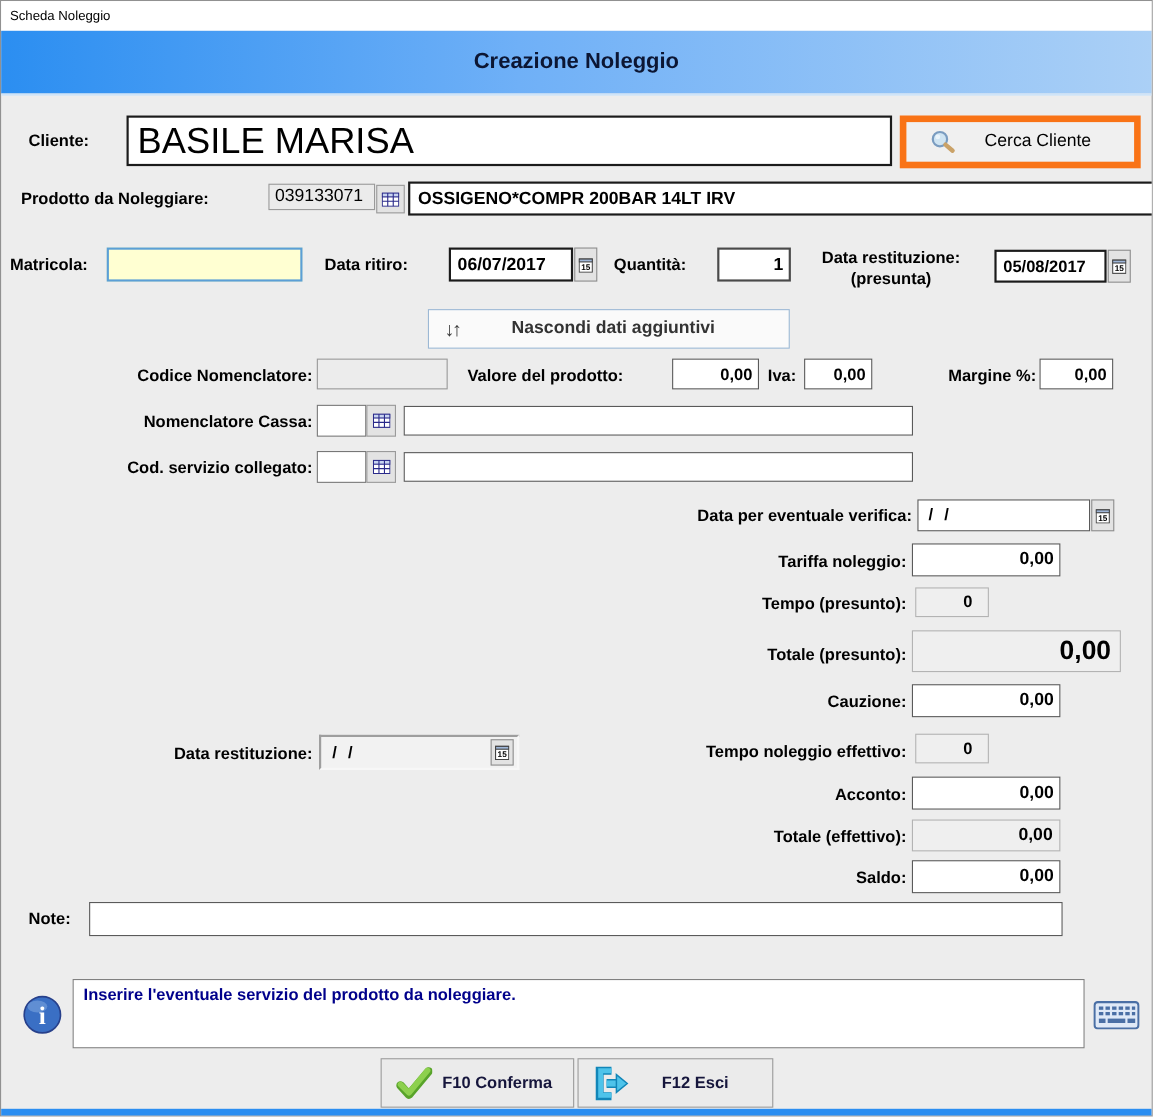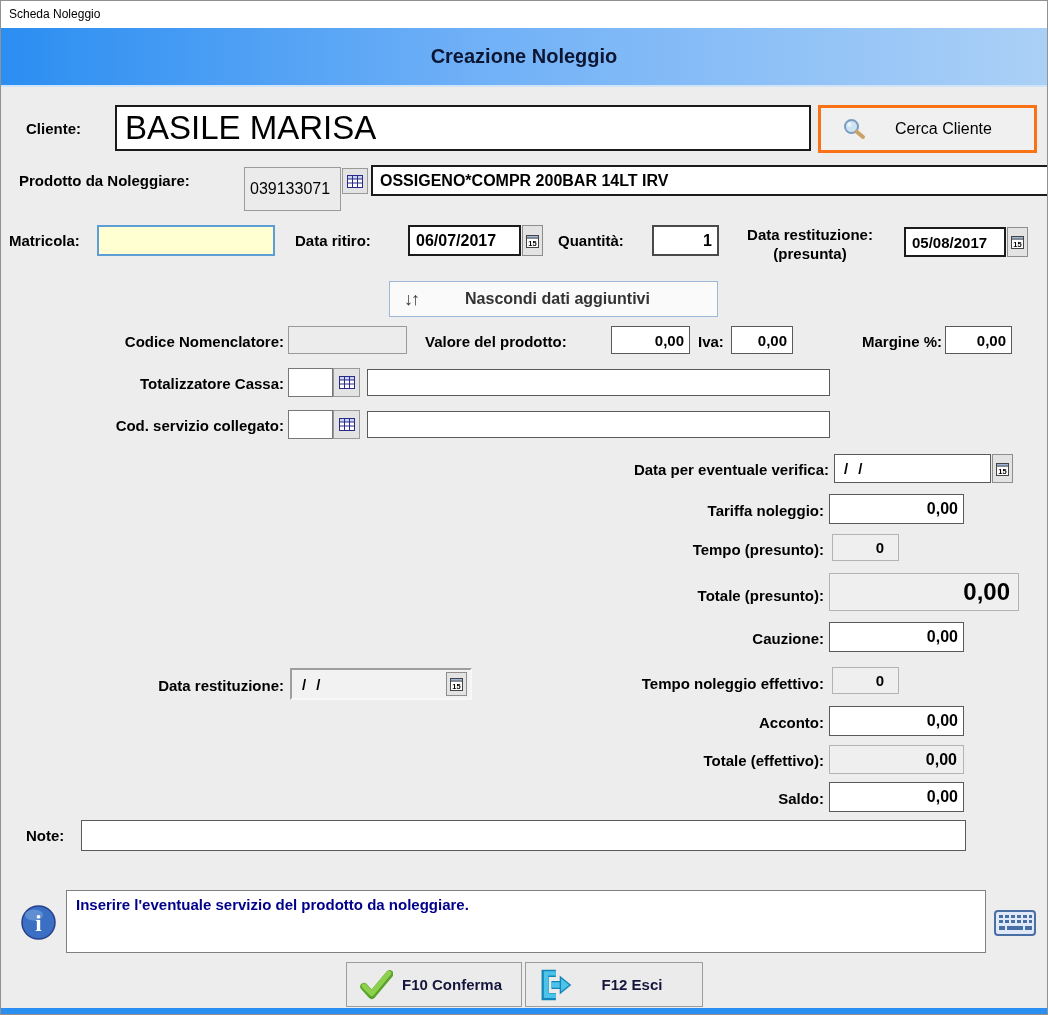--- a/index.html
+++ b/index.html
@@ -18,21 +18,21 @@
     border-bottom: 2px solid #cfe4f8;
     display:flex; align-items:center; justify-content:center;
   }
   .header-title { font-size:20px; font-weight:bold; color:#0c1633; }
   .lbl { position:absolute; font-weight:bold; font-size:15px; color:#000; white-space:nowrap; }
   .r { text-align:right; }
   .in { position:absolute; font-family:inherit; background:#fff; border:1px solid #5a5a5a; font-size:15px; padding:0 5px; color:#000000; }
   .num { font-weight:bold; text-align:right; }
   .ro { position:absolute; background:#efefef; border:1px solid #b3b3b3; font-weight:bold; font-size:15px; color:#000;
         display:flex; align-items:center; justify-content:flex-end; padding-right:10px; }
-  .btn { position:absolute; background:#f0f0f0; border:3px solid #f97316; display:flex; align-items:center; font-family:inherit; cursor:default; }
+  .btn { position:absolute; background:#f0f0f0; border:6px solid #f97316; display:flex; align-items:center; font-family:inherit; cursor:default; }
   .datefld { position:absolute; display:flex; align-items:stretch; }
   .dateval { background:#fff; border:2px solid #1b1b1b; font-weight:bold; font-size:16px; display:flex; align-items:center; padding-left:6px; color:#000; white-space:pre; }
   .calbtn { width:21px; background:#e3e3e3; border:1px solid #8e8e8e; margin-left:1px; display:flex; align-items:center; justify-content:center; padding:0; cursor:default; }
   .lookupbtn { position:absolute; background:#e3e3e3; border:1px solid #9a9a9a; display:flex; align-items:center; justify-content:center; padding:0; cursor:default; }
   .statusbox { position:absolute; background:#fff; border:1px solid #808080; }
   .status-text { position:absolute; left:9px; top:5px; font-size:15px; font-weight:bold; color:#00008b; }
   .footerbtn { justify-content:flex-start; background:#ebebeb; border:1px solid #9c9c9c; }
   .footerbtn .cap { flex:1; text-align:center; font-size:15px; font-weight:bold; color:#16163c; padding-right:10px; }
   .bottomstrip { left:0; top:1007px; width:100%; height:8px; background:#2b8ef1; }
   .toggleicon { font-size:18px; color:#3a3a3a; letter-spacing:-2px; margin-left:14px; font-weight:normal; }
@@ -55,21 +55,21 @@
   <button class="btn" style="left:817px; top:104px; width:219px; height:48px;">
     <svg width="26" height="26" viewBox="0 0 26 26" style="margin-left:20px;">
       <circle cx="10.5" cy="10.5" r="6.5" fill="#cfe4f2" stroke="#7a9cc0" stroke-width="2"></circle>
       <circle cx="8.5" cy="8.5" r="2.2" fill="#eaf4fb"></circle>
       <line x1="15.5" y1="15.5" x2="22" y2="21" stroke="#caa268" stroke-width="4" stroke-linecap="round"></line>
     </svg>
     <span style="flex:1; text-align:center; font-size:16px; color:#000; padding-right:14px;">Cerca Cliente</span>
   </button>
 
   <span class="lbl" style="left:18px; top:171px;text-align:right;">Prodotto da Noleggiare:</span>
-  <div class="in" style="left:243px; top:166px; width:97px; height:44px; background:#ebebeb; border:1px solid #9a9a9a; display:flex; align-items:center; font-size:16px;">
+  <div class="in" style="left:243px; top:166px; width:97px; height:24px; background:#ebebeb; border:1px solid #9a9a9a; display:flex; align-items:center; font-size:16px;">
     <span>039133071</span>
   </div>
   <button class="lookupbtn" style="left:341px; top:167px; width:26px; height:26px;">
     <svg width="16" height="13" viewBox="0 0 16 13">
       <rect x="0.5" y="0.5" width="15" height="12" fill="#ffffff" stroke="#2a2a8a"></rect>
       <rect x="0.5" y="0.5" width="15" height="3.5" fill="#c8d4f0" stroke="#2a2a8a"></rect>
       <line x1="5.5" y1="0.5" x2="5.5" y2="12.5" stroke="#2a2a8a"></line>
       <line x1="10.5" y1="0.5" x2="10.5" y2="12.5" stroke="#2a2a8a"></line>
       <line x1="0.5" y1="8" x2="15.5" y2="8" stroke="#2a2a8a"></line>
     </svg>
@@ -119,21 +119,21 @@
 
   <span class="lbl" style="left:424px; top:332px;">Valore del prodotto:</span>
   <input class="in num" style="left: 610px; top: 325px; width: 79px; height: 28px;" value="0,00">
 
   <span class="lbl" style="left:697px; top:332px;">Iva:</span>
   <input class="in num" style="left: 730px; top: 325px; width: 62px; height: 28px;" value="0,00">
 
   <span class="lbl" style="left:845px; top:332px;margin-left:16px;">Margine %:</span>
   <input class="in num" style="left: 944px; top: 325px; width: 67px; height: 28px;" value="0,00">
 
-  <span class="lbl r" style="left:40px; top:374px; width:243px;">Totalizzatore Cassa:</span>
+  <span class="lbl r" style="left:40px; top:374px; width:243px;">Nomenclatore Cassa:</span>
   <input class="in" style="left: 287px; top: 367px; width: 45px; height: 29px; border: 1px solid rgb(119, 119, 119);" value="">
   <button class="lookupbtn" style="left:332px; top:367px; width:27px; height:29px;">
     <svg width="16" height="13" viewBox="0 0 16 13">
       <rect x="0.5" y="0.5" width="15" height="12" fill="#ffffff" stroke="#2a2a8a"></rect>
       <rect x="0.5" y="0.5" width="15" height="3.5" fill="#c8d4f0" stroke="#2a2a8a"></rect>
       <line x1="5.5" y1="0.5" x2="5.5" y2="12.5" stroke="#2a2a8a"></line>
       <line x1="10.5" y1="0.5" x2="10.5" y2="12.5" stroke="#2a2a8a"></line>
       <line x1="0.5" y1="8" x2="15.5" y2="8" stroke="#2a2a8a"></line>
     </svg>
   </button>

